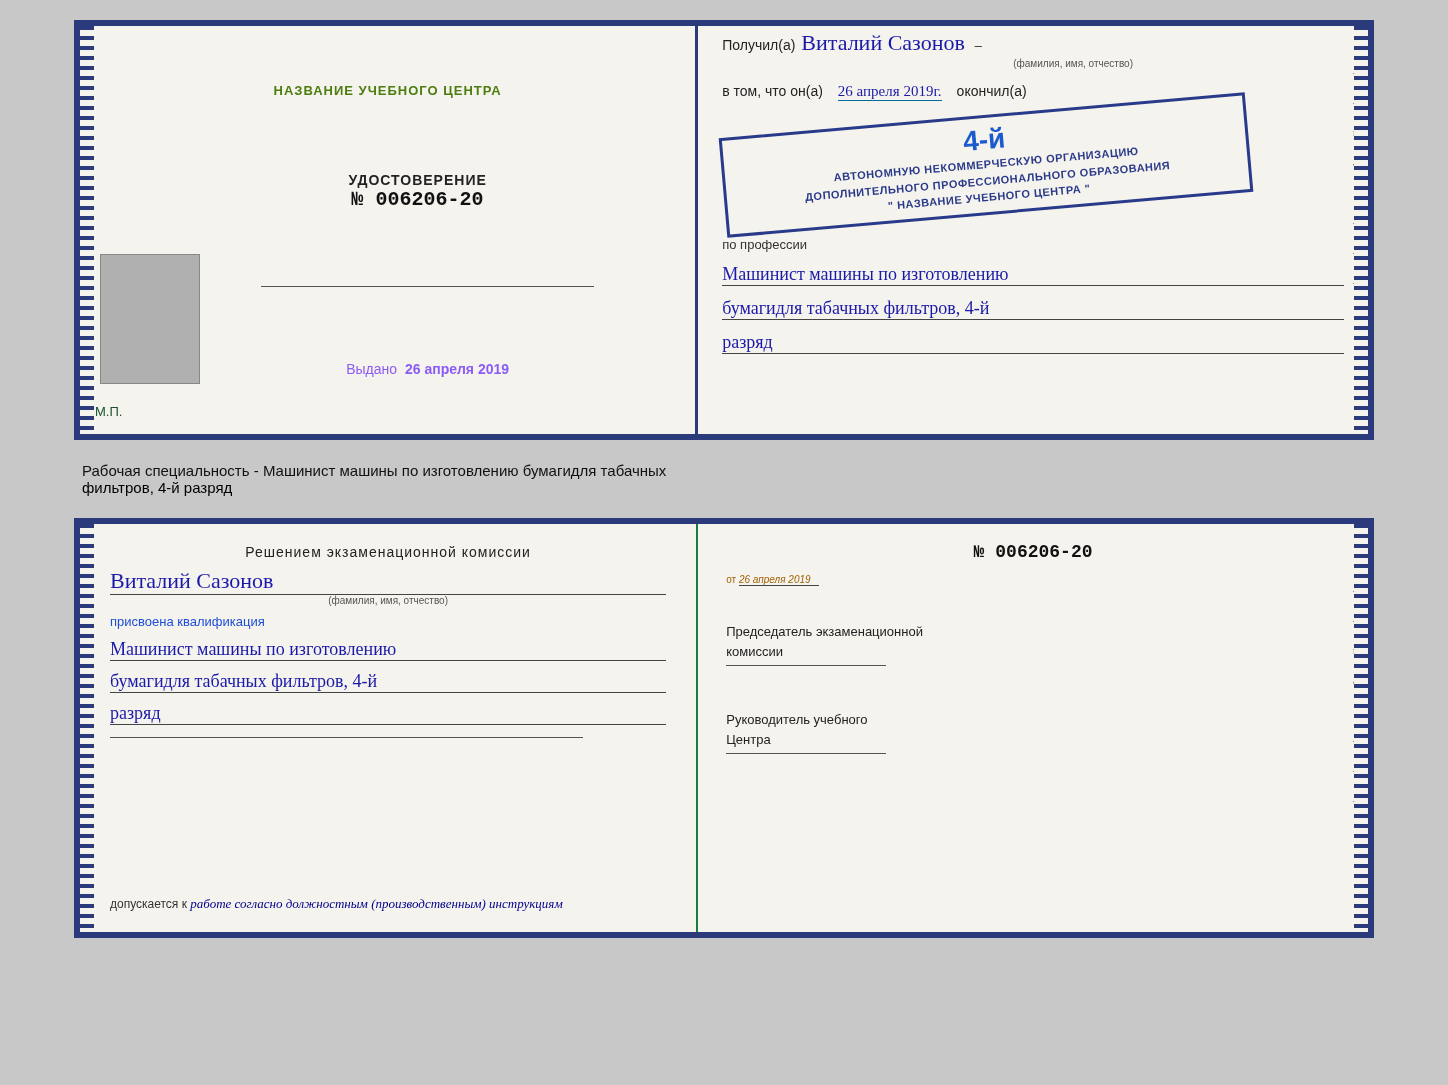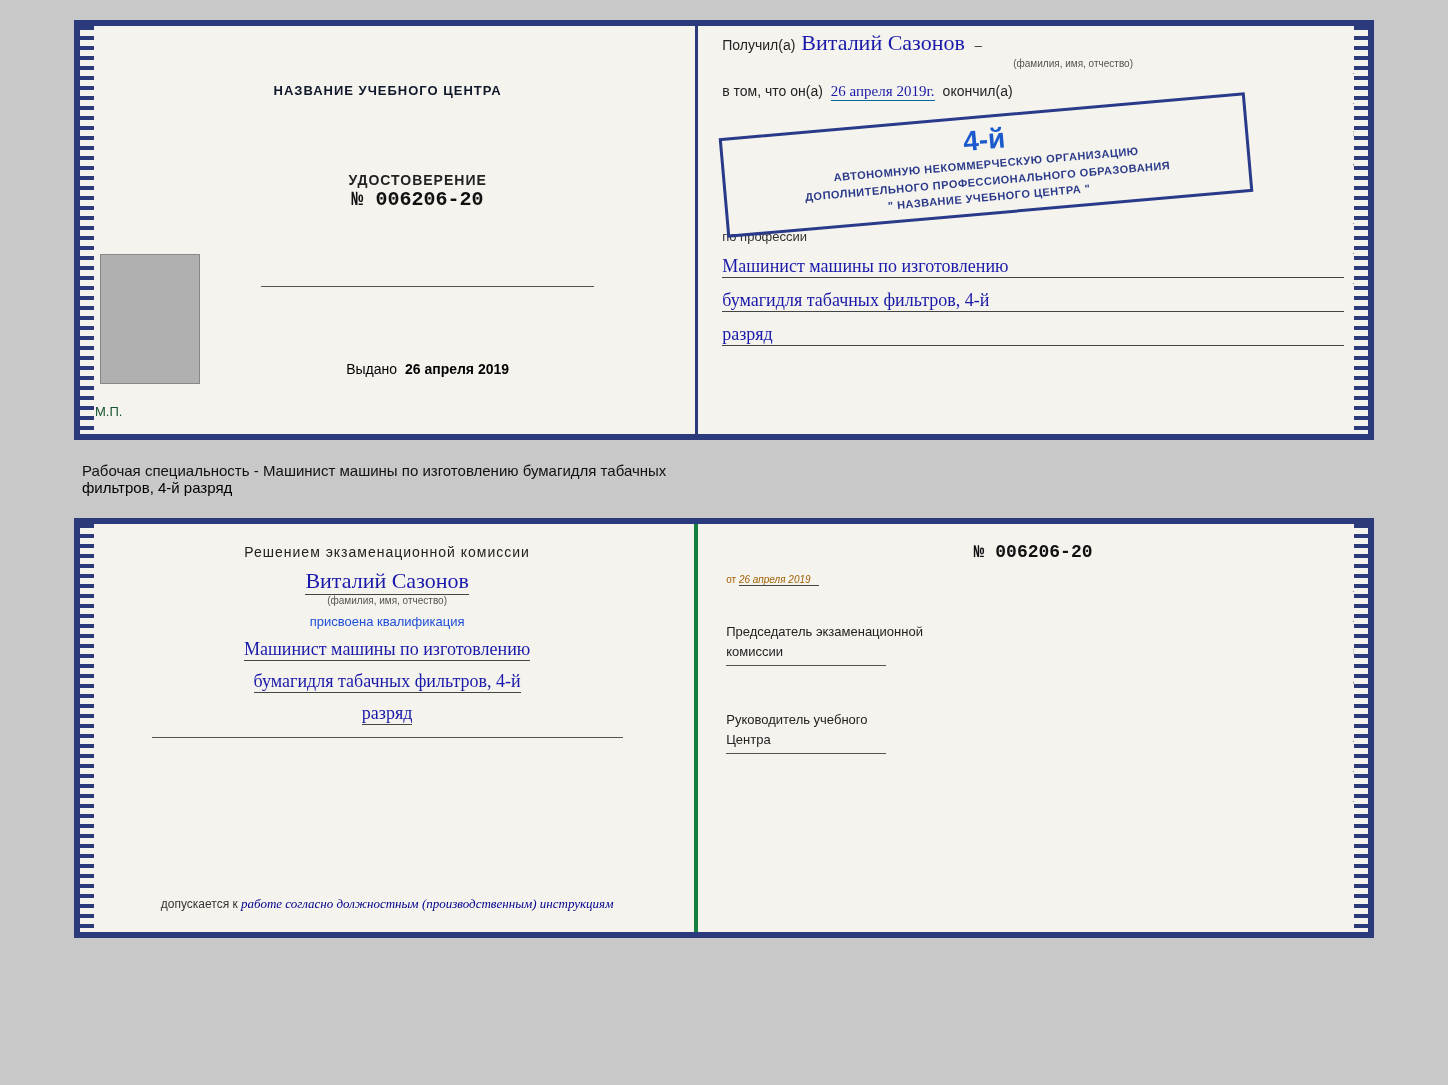--- a/index.html
+++ b/index.html
@@ -43,21 +43,21 @@
       display: flex;
       flex-direction: column;
       gap: 10px;
       position: relative;
     }
 
     .school-name-label {
       font-size: 13px;
       letter-spacing: 1px;
       text-align: center;
-      color: #0f172a;
+      color: #4d7c0f;
       font-family: Arial, sans-serif;
       font-weight: 600;
     }
 
     .udostoverenie-label {
       text-align: center;
       font-size: 14px;
       letter-spacing: 1px;
       font-family: Arial, sans-serif;
       font-weight: 700;
@@ -76,21 +76,21 @@
       height: 130px;
       background: #b0b0b0;
       border: 1px solid #888;
       position: absolute;
       left: 20px;
       bottom: 50px;
     }
 
     .vydano-line {
       font-size: 14px;
-      color: #000000;
+      color: #8b5cf6;
       font-family: Arial, sans-serif;
     }
 
     .vydano-date {
       font-style: normal;
       font-weight: bold;
     }
 
     .mp-label {
       position: absolute;
@@ -157,21 +157,21 @@
       font-weight: bold;
       color: #1a5acc;
       font-family: Arial Black, sans-serif;
       text-align: center;
     }
 
     .po-professii {
       font-size: 13px;
       color: #333;
       font-family: Arial, sans-serif;
-      margin-top: 4px;
+      margin-top: 12px;
     }
 
     .profession-handwritten {
       font-family: 'Segoe Script', 'Comic Sans MS', cursive;
       color: #1a1aaa;
       font-size: 18px;
       border-bottom: 1px solid #444;
       display: block;
       margin-top: 2px;
     }
@@ -206,26 +206,25 @@
       width: 1300px;
       height: 420px;
       border: 6px solid #2a3a7a;
       background: #f5f3ee;
       position: relative;
       overflow: hidden;
     }
 
     .doc-bottom-left {
       width: 48%;
-      border-right: 4px solid #15803d;
+      border-right: 2px solid #15803d;
       padding: 20px 30px;
       display: flex;
       flex-direction: column;
       gap: 8px;
-      align-items: center;
     }
 
     .doc-bottom-right {
       width: 52%;
       padding: 18px 28px;
       display: flex;
       flex-direction: column;
       gap: 12px;
     }
 
@@ -369,21 +368,21 @@
 
     <div style="display:flex; align-items:baseline; gap:6px; flex-wrap:wrap;">
       <span class="poluchil-line">Получил(а)</span>
       <span class="handwritten-lg">Виталий Сазонов</span>
       <span style="margin-left:4px; font-size:14px;">–</span>
     </div>
     <div style="margin-top:-8px; margin-left:80px;">
       <span class="fio-sub">(фамилия, имя, отчество)</span>
     </div>
 
-    <div style="display:flex; align-items:baseline; gap:8px; flex-wrap:wrap; margin-top:4px;">
+    <div style="display:flex; align-items:baseline; gap:15px; flex-wrap:wrap; margin-top:4px;">
       <span class="vtom-line">в том, что он(а)</span>
       <span class="handwritten" style="font-size:15px; border-bottom:1px solid #0369a1;">26 апреля 2019г.</span>
       <span class="vtom-line">окончил(а)</span>
     </div>
 
     <div class="stamp-block">
       <div class="stamp-num">4-й</div>
       <div class="stamp-text">АВТОНОМНУЮ НЕКОММЕРЧЕСКУЮ ОРГАНИЗАЦИЮ</div>
       <div class="stamp-text">ДОПОЛНИТЕЛЬНОГО ПРОФЕССИОНАЛЬНОГО ОБРАЗОВАНИЯ</div>
       <div class="stamp-text">" НАЗВАНИЕ УЧЕБНОГО ЦЕНТРА "</div>

